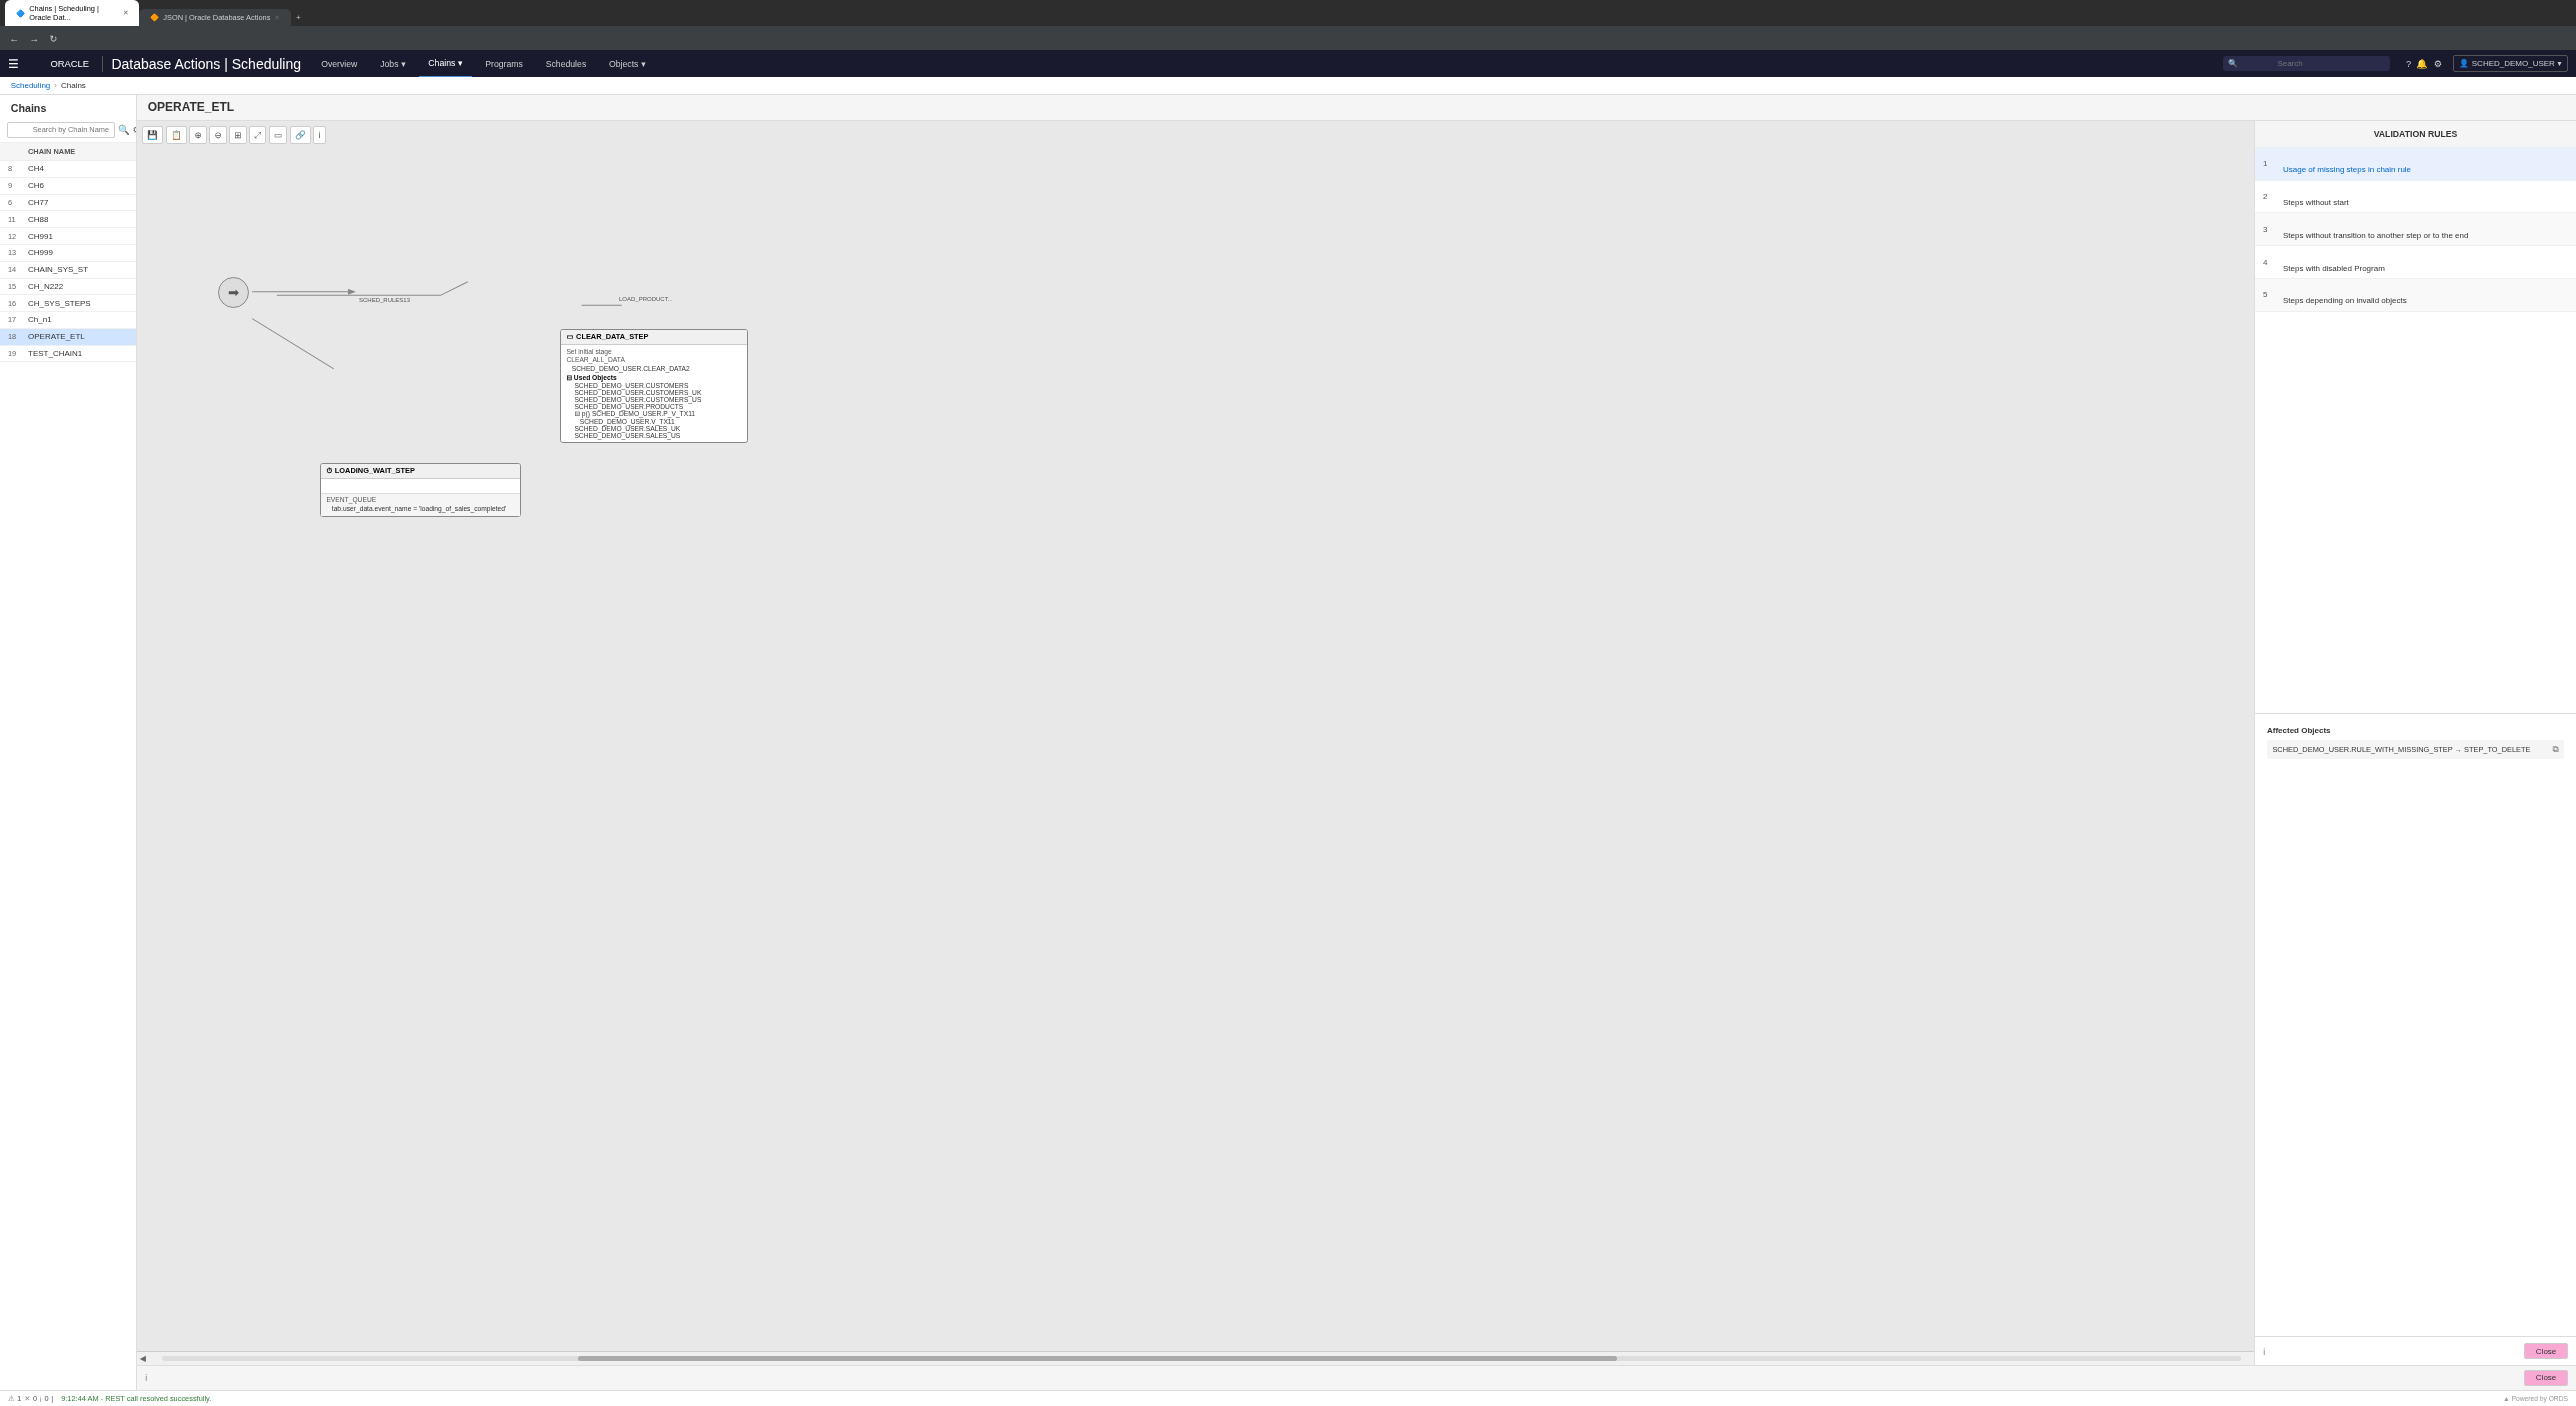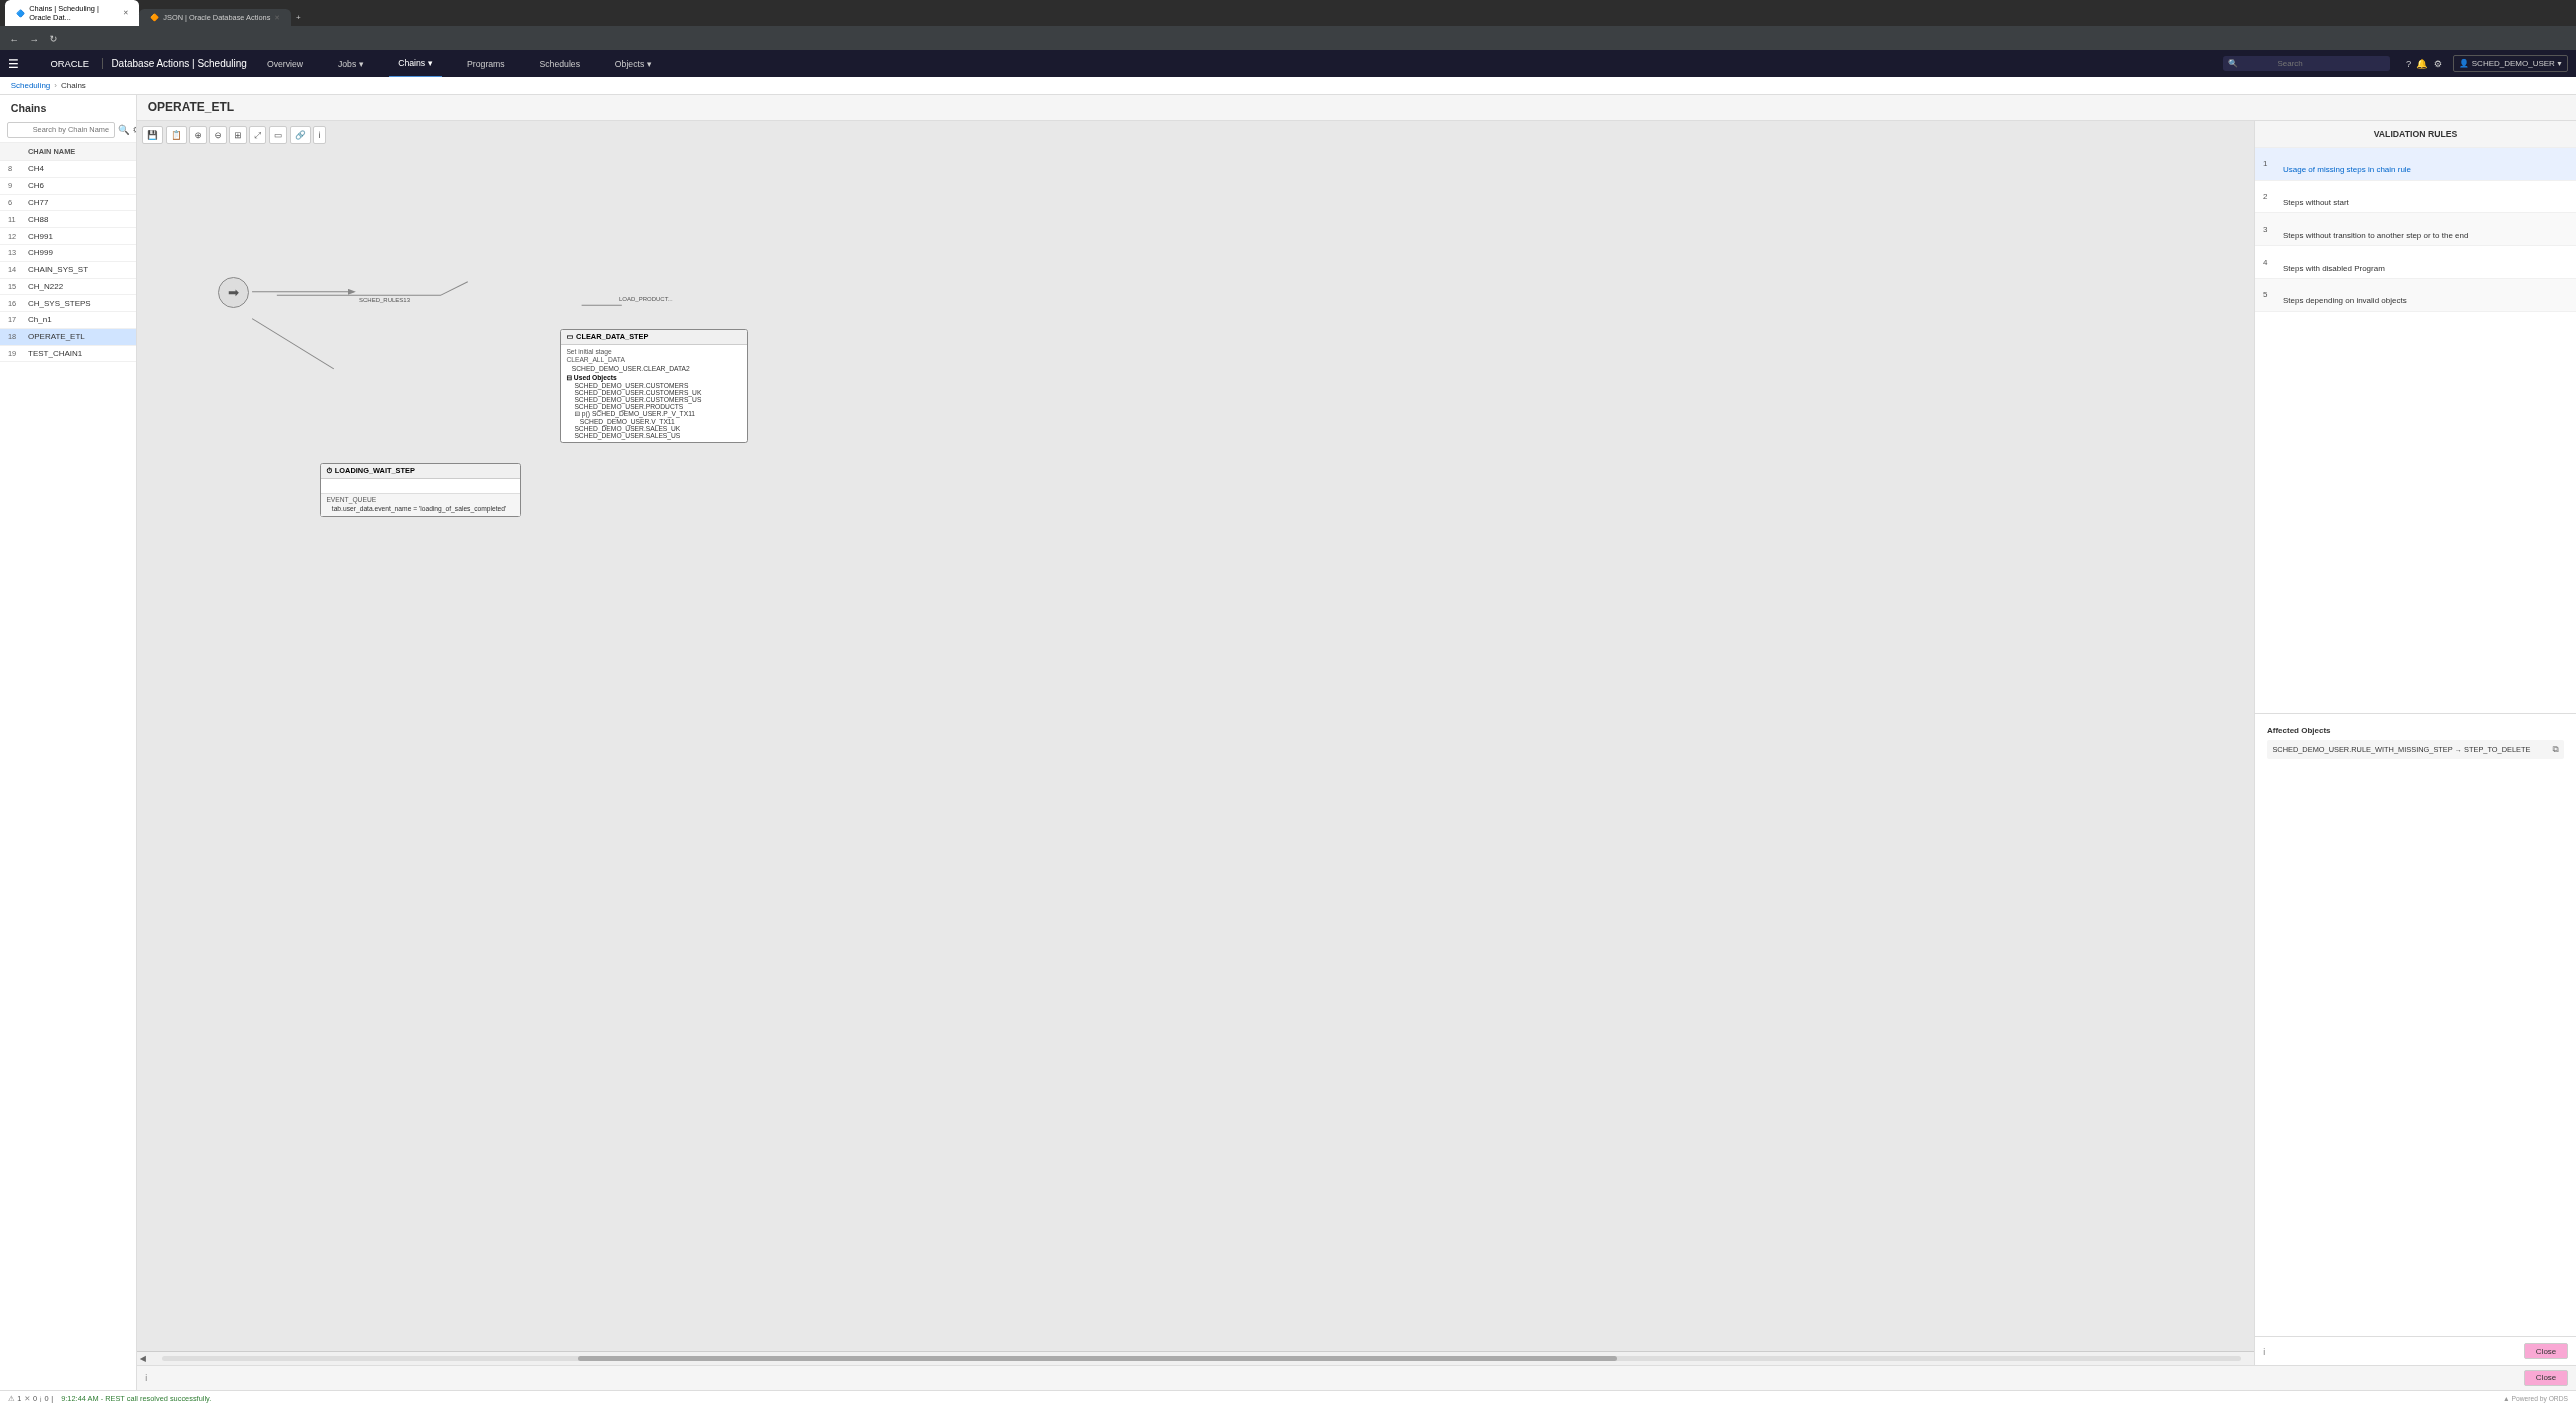--- a/index.html
+++ b/index.html
@@ -16,22 +16,22 @@
 
     .nav-controls { display: flex; align-items: center; gap: 2.7px; }
     .nav-btn { color: #ccc; background: none; border: none; cursor: pointer; padding: 2.7px 4px; font-size: 9.4px; border-radius: 50%; }
     .address-bar { flex: 1; background: #fff; border-radius: 13.4px; padding: 2.7px 8px; font-size: 8px; color: #333; display: flex; align-items: center; }
 
     
     .app-header { background: #1a1a2e; display: flex; align-items: center; padding: 0 8px; height: 27px; gap: 10.7px; }
     .hamburger { color: #fff; cursor: pointer; font-size: 12px; }
     .oracle-logo { color: #f00; font-weight: bold; font-size: 9.4px; }
     .oracle-logo span { color: #fff; font-weight: normal; margin-left: 21px; }
-    .app-title { color: #fff; font-size: 10px; border-left: 0.7px solid #555; padding-left: 8px; margin-left: 2.7px; }
-    .header-nav { display: flex; align-items: center; gap: 16px; flex: 1; }
+    .app-title { color: #fff; font-size: 14px; border-left: 0.7px solid #555; padding-left: 8px; margin-left: 2.7px; }
+    .header-nav { display: flex; align-items: center; gap: 4px; flex: 1; }
     .header-nav-item { color: #ccc; padding: 0 9.4px; height: 27px; display: flex; align-items: center; font-size: 8.7px; cursor: pointer; gap: 2.7px; }
     .header-nav-item.active { color: #fff; border-bottom: 1.3px solid #4a90d9; }
     .header-search { margin-left: auto; display: flex; align-items: center; background: #2a2a4a; border-radius: 2.7px; padding: 2.7px 5.4px; gap: 4px; }
     .header-search input { background: none; border: none; color: #ccc; outline: none; font-size: 8px; width: 107px; margin-left: 35px; }
     .header-icons { display: flex; align-items: center; gap: 5.4px; margin-left: 5.4px; }
     .header-icon { color: #ccc; cursor: pointer; font-size: 9.4px; }
     .user-menu { color: #ccc; cursor: pointer; font-size: 8px; display: flex; align-items: center; gap: 2.7px; padding: 2.7px 5.4px; border: 0.7px solid #555; border-radius: 2px; }
 
     
     .breadcrumb { background: #fff; padding: 4px 10.7px; display: flex; align-items: center; gap: 4px; font-size: 8px; border-bottom: 0.7px solid #ddd; }

